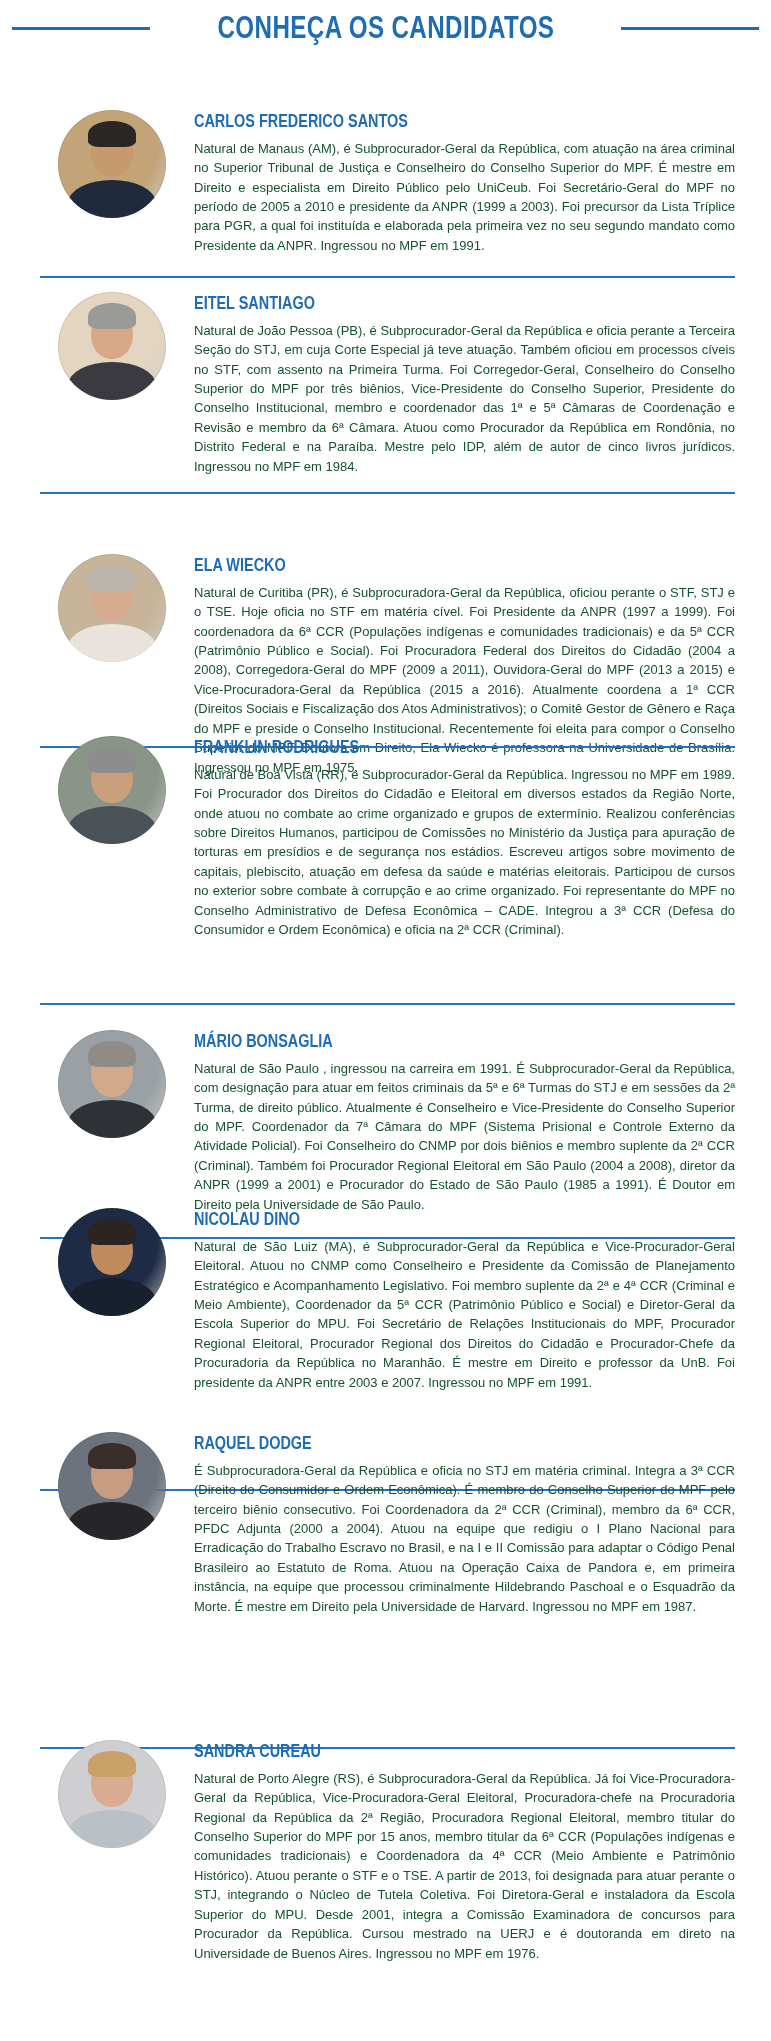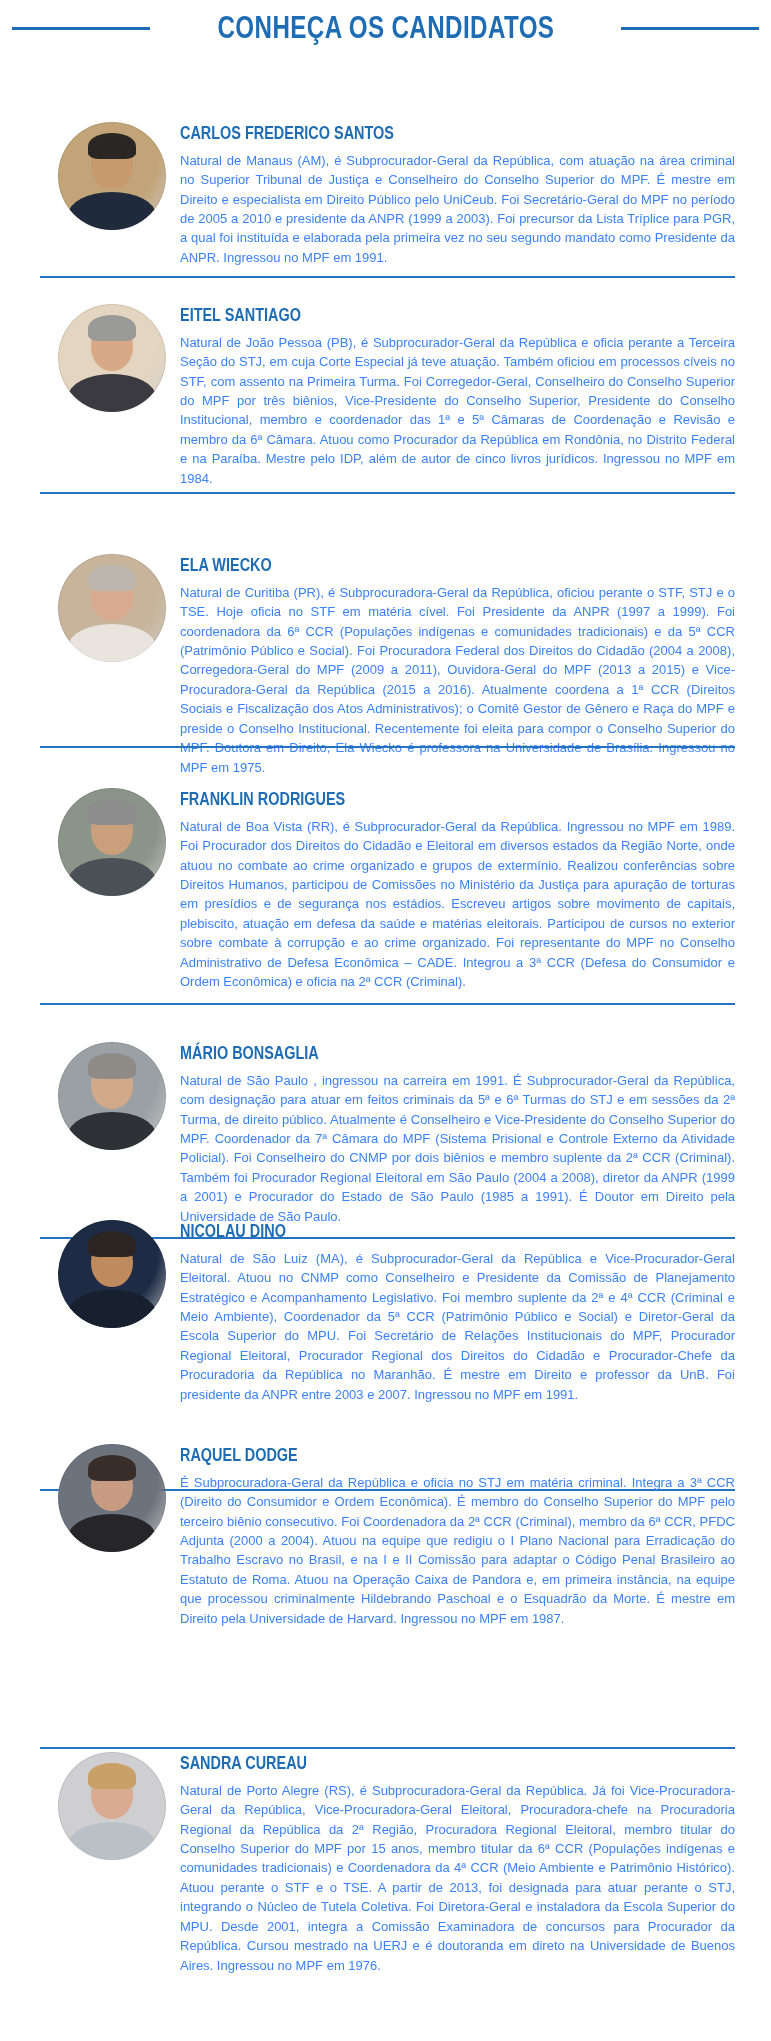--- a/index.html
+++ b/index.html
@@ -27,21 +27,21 @@
     letter-spacing:0.5px;
     white-space:nowrap;
     transform:scaleX(0.78);
     transform-origin:center;
     text-transform:uppercase;
   }
 
   
   .candidate{
     position:absolute;left:58px;right:36px;
-    display:flex;gap:14px;align-items:flex-start;margin-top:12px;
+    display:flex;gap:28px;align-items:flex-start;
   }
   .photo{
     flex:none;
     width:108px;height:108px;border-radius:50%;
     position:relative;overflow:hidden;
     background:radial-gradient(circle at 35% 30%, var(--bg) 0%, var(--bg) 60%, rgba(0,0,0,0.18) 100%);
     box-shadow:inset 0 0 0 1px rgba(0,0,0,0.08);
   }
   .photo .head{
     position:absolute;left:33px;top:17px;width:42px;height:50px;
@@ -65,21 +65,21 @@
     font-size:19px;
     font-weight:bold;
     line-height:1.15;
     white-space:nowrap;
     transform:scaleX(0.76);
     transform-origin:left center;
     text-transform:uppercase;
   }
   p.bio{
     margin:7px 0 0 0;
-    color:#3b82f6;
+    color:#14532d;
     font-size:13px;
     line-height:19.4px;
     text-align:justify;
     hyphens:auto;
     -webkit-hyphens:auto;
   }
 
   
   .divider{
     position:absolute;left:40px;right:36px;height:2px;
@@ -116,34 +116,34 @@
       <div class="hair"></div>
       <div class="torso"></div>
     </div>
     <div class="info">
       <h2 class="name">EITEL SANTIAGO</h2>
       <p class="bio">Natural de João Pessoa (PB), é Subprocurador-Geral da República e oficia perante a Terceira Seção do STJ, em cuja Corte Especial já teve atuação. Também oficiou em processos cíveis no STF, com assento na Primeira Turma. Foi Corregedor-Geral, Conselheiro do Conselho Superior do MPF por três biênios, Vice-Presidente do Conselho Superior, Presidente do Conselho Institucional, membro e coordenador das 1ª e 5ª Câmaras de Coordenação e Revisão e membro da 6ª Câmara. Atuou como Procurador da República em Rondônia, no Distrito Federal e na Paraíba. Mestre pelo IDP, além de autor de cinco livros jurídicos. Ingressou no MPF em 1984.</p>
     </div>
   </section>
   <hr class="divider" style="top:492px">
 
-  <section class="candidate" style="top:542px">
+  <section class="candidate" style="top:554px">
     <div class="photo" style="--bg: #c7b49a; --skin: #d8ab90; --hair: #bdb6ae; --suit: #e8e4dd;">
       <div class="head"></div>
       <div class="hair"></div>
       <div class="torso"></div>
     </div>
     <div class="info">
       <h2 class="name">ELA WIECKO</h2>
       <p class="bio">Natural de Curitiba (PR), é Subprocuradora-Geral da República, oficiou perante o STF, STJ e o TSE. Hoje oficia no STF em matéria cível. Foi Presidente da ANPR (1997 a 1999). Foi coordenadora da 6ª CCR (Populações indígenas e comunidades tradicionais) e da 5ª CCR (Patrimônio Público e Social). Foi Procuradora Federal dos Direitos do Cidadão (2004 a 2008), Corregedora-Geral do MPF (2009 a 2011), Ouvidora-Geral do MPF (2013 a 2015) e Vice-Procuradora-Geral da República (2015 a 2016). Atualmente coordena a 1ª CCR (Direitos Sociais e Fiscalização dos Atos Administrativos); o Comitê Gestor de Gênero e Raça do MPF e preside o Conselho Institucional. Recentemente foi eleita para compor o Conselho Superior do MPF. Doutora em Direito, Ela Wiecko é professora na Universidade de Brasília. Ingressou no MPF em 1975.</p>
     </div>
   </section>
   <hr class="divider" style="top:746px">
 
-  <section class="candidate" style="top:776px">
+  <section class="candidate" style="top:736px">
     <div class="photo" style="--bg: #8a9488; --skin: #c99f7c; --hair: #8d8d8d; --suit: #4a5258;">
       <div class="head"></div>
       <div class="hair"></div>
       <div class="torso"></div>
     </div>
     <div class="info">
       <h2 class="name">FRANKLIN RODRIGUES</h2>
       <p class="bio">Natural de Boa Vista (RR), é Subprocurador-Geral da República. Ingressou no MPF em 1989. Foi Procurador dos Direitos do Cidadão e Eleitoral em diversos estados da Região Norte, onde atuou no combate ao crime organizado e grupos de extermínio. Realizou conferências sobre Direitos Humanos, participou de Comissões no Ministério da Justiça para apuração de torturas em presídios e de segurança nos estádios. Escreveu artigos sobre movimento de capitais, plebiscito, atuação em defesa da saúde e matérias eleitorais. Participou de cursos no exterior sobre combate à corrupção e ao crime organizado. Foi representante do MPF no Conselho Administrativo de Defesa Econômica – CADE. Integrou a 3ª CCR (Defesa do Consumidor e Ordem Econômica) e oficia na 2ª CCR (Criminal).</p>
     </div>
   </section>

